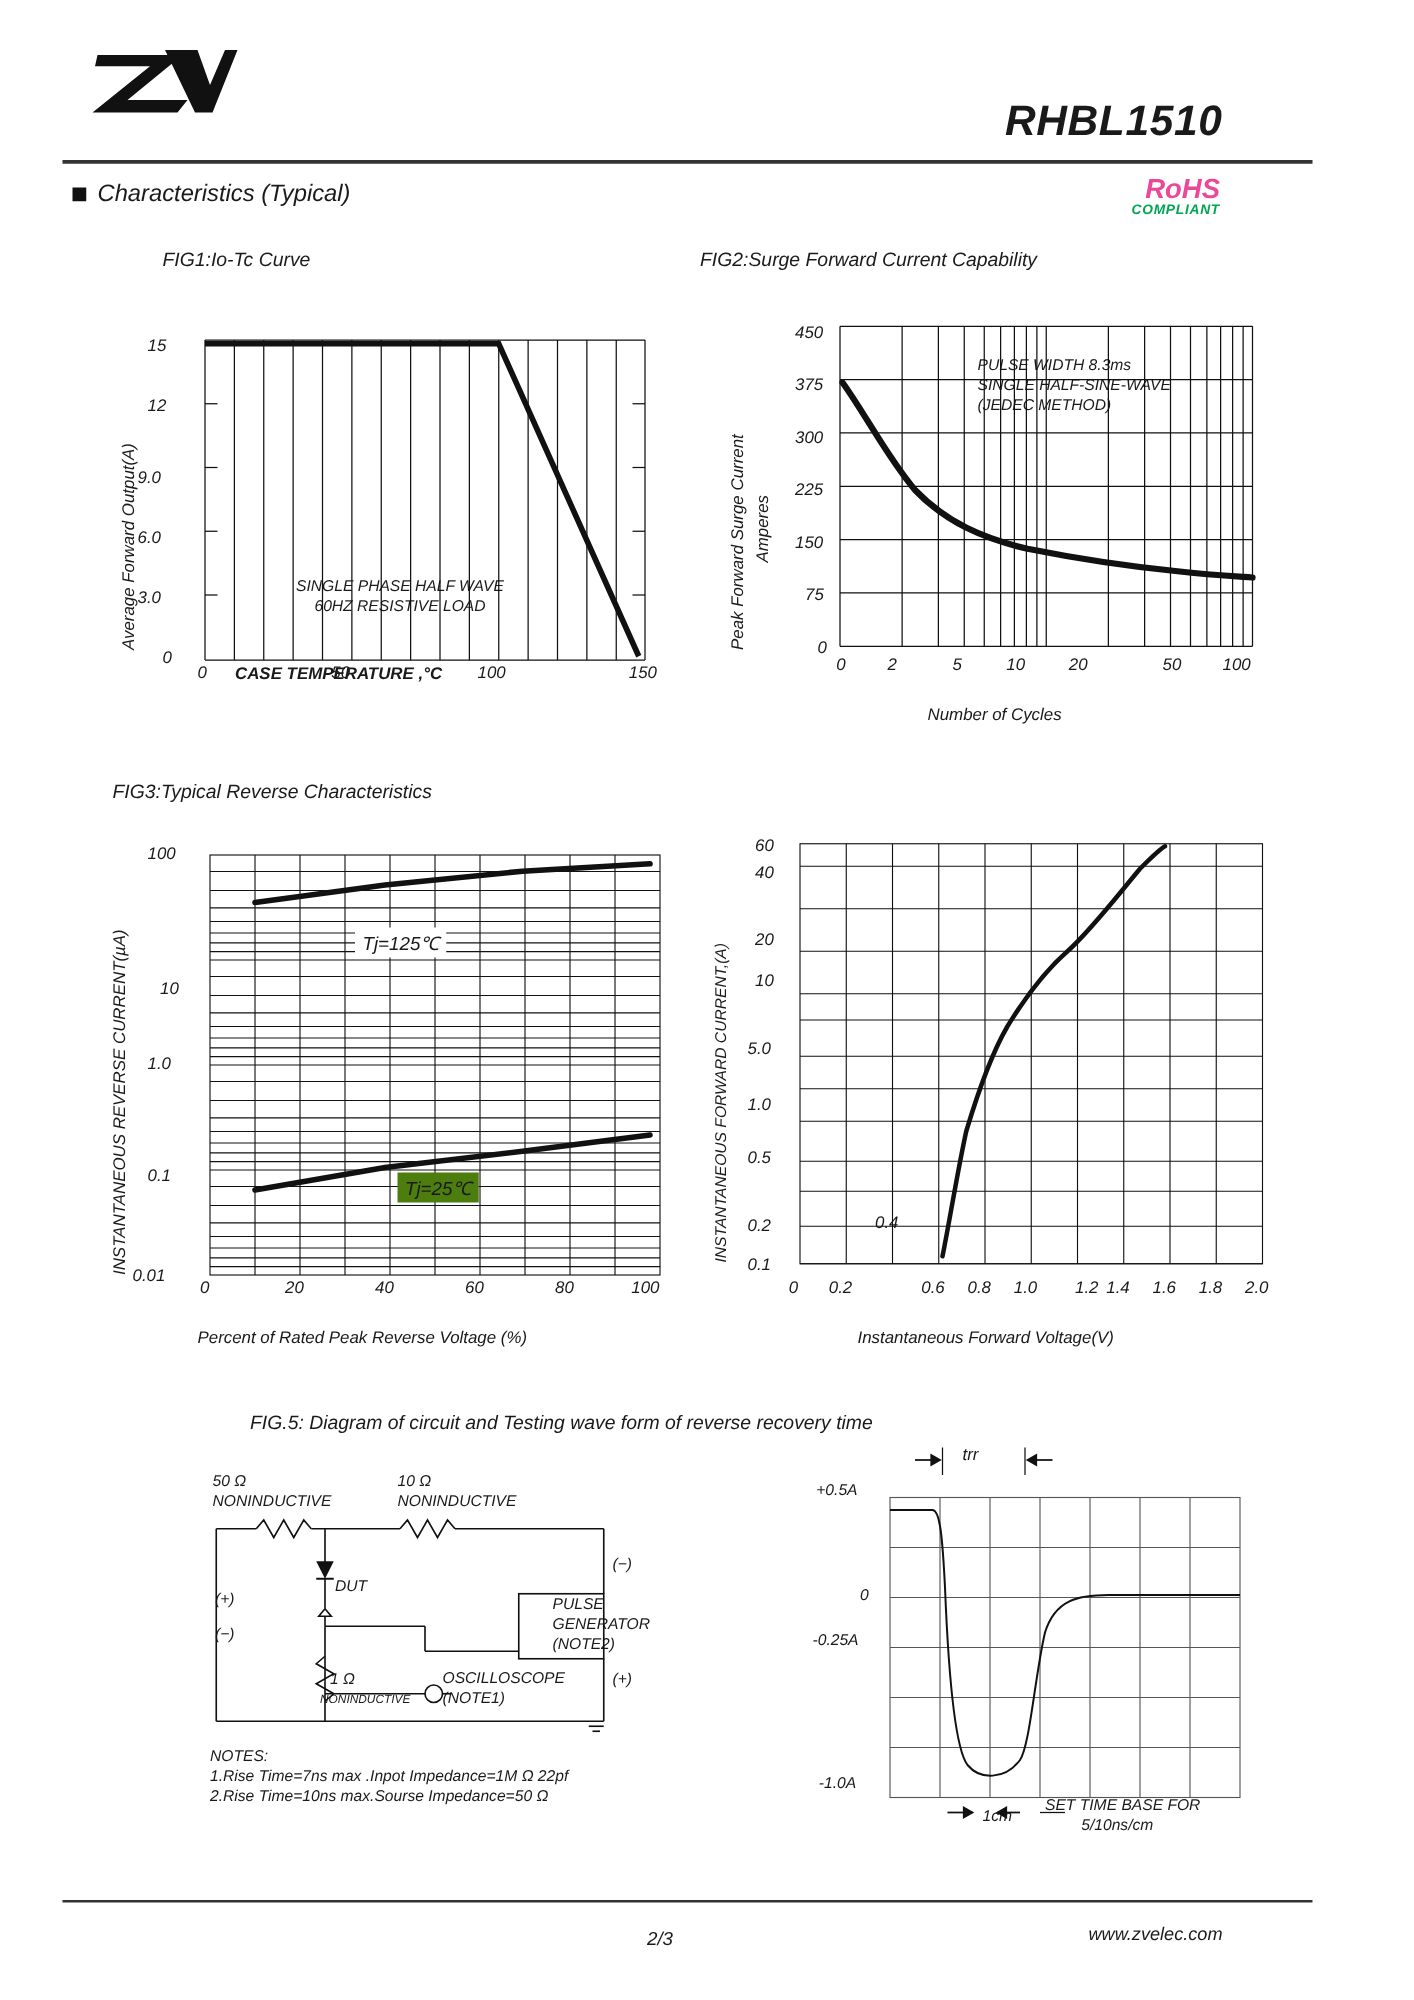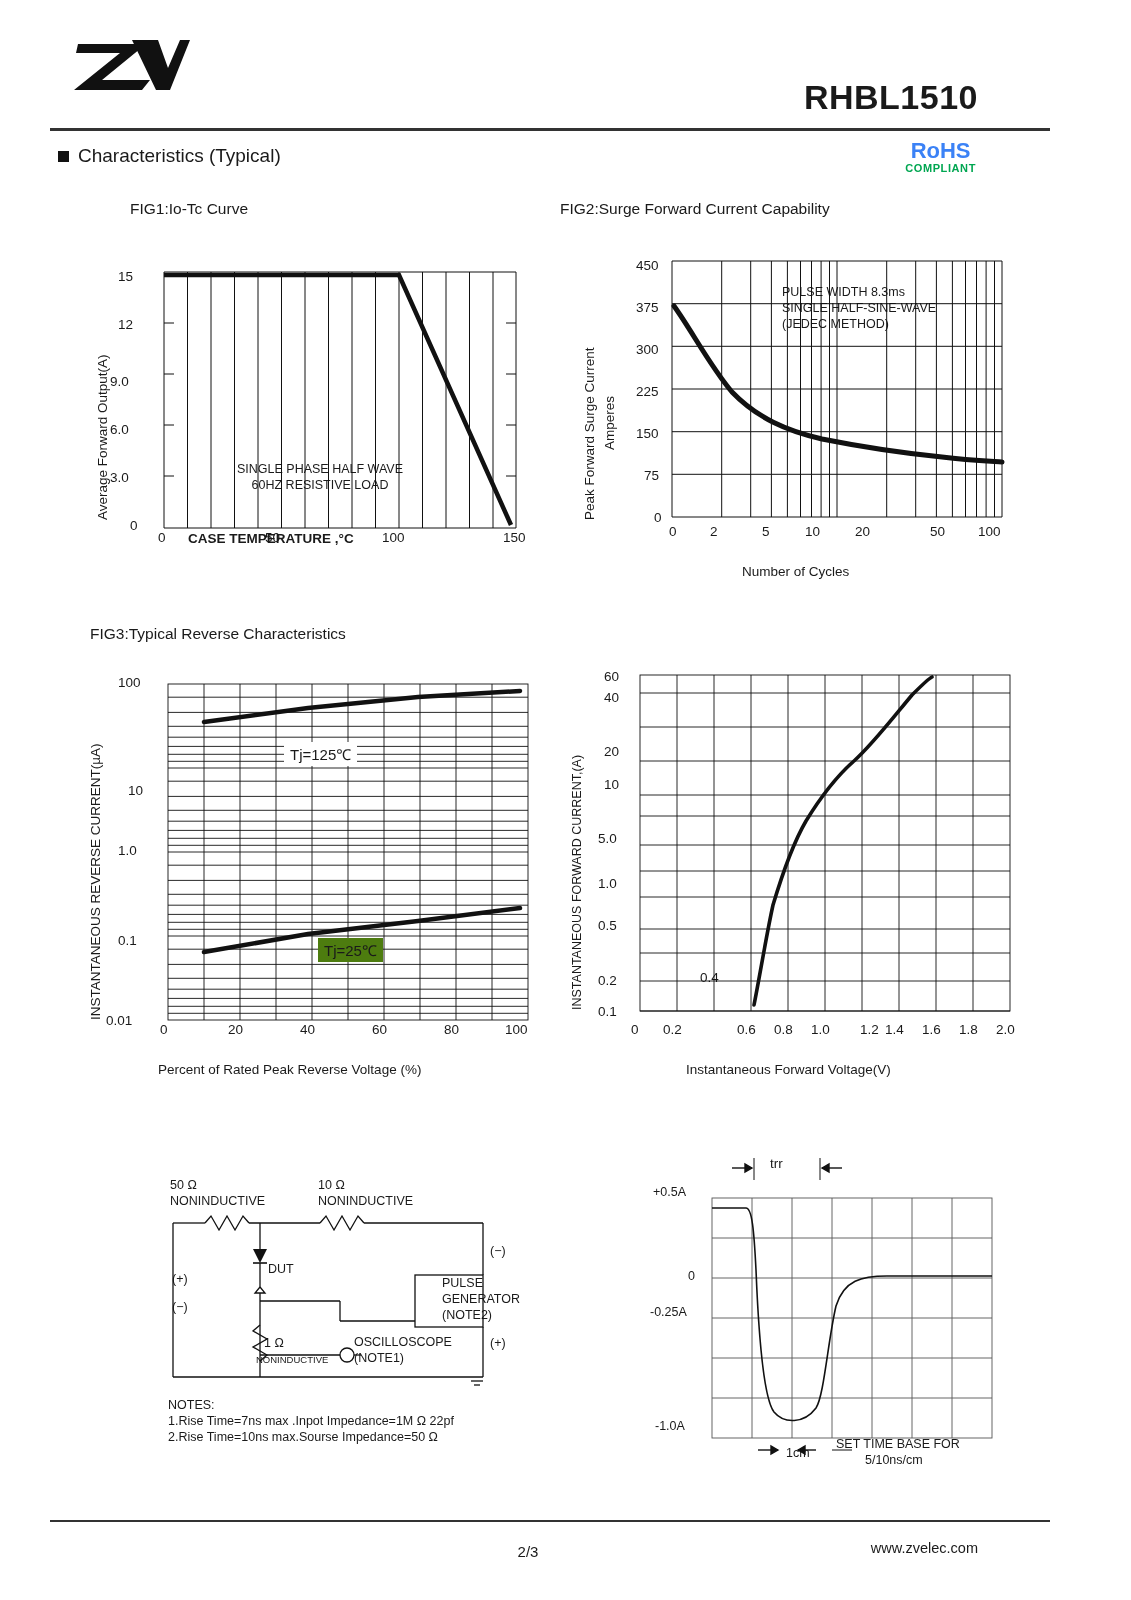--- a/index.html
+++ b/index.html
@@ -4,34 +4,34 @@
 <style>
   * { box-sizing: border-box; }
   html, body { margin:0; padding:0; }
   body {
     width:1131px; height:1600px;
     font-family:"Liberation Sans", sans-serif;
     color:#1a1a1a;
     background:#ffffff;
     position:relative;
   }
-  .page { position:relative; width:1056px; height:1600px; }
+  .page { position:relative; width:1056px; height:1600px;font-style:italic; }
 
   
   .logo { position:absolute; left:72px; top:38px; width:120px; height:56px; }
   .part-no {
     position:absolute; right:78px; top:78px;
     font-size:34px; font-weight:bold; letter-spacing:0.5px;
     font-family:"Liberation Sans", sans-serif;
   }
   .hrule-top { position:absolute; left:50px; top:128px; width:1000px; height:3px; background:#333; }
   .sec-title { position:absolute; left:58px; top:145px; font-size:19px; }
   .sec-title .sq { display:inline-block; width:11px; height:11px; background:#111; margin-right:9px; vertical-align:middle; }
   .rohs { position:absolute; right:80px; top:140px; text-align:center; }
-  .rohs .r1 { color:#3b82f6; font-weight:bold; font-size:22px; line-height:22px; }
+  .rohs .r1 { color:#ec4899; font-weight:bold; font-size:22px; line-height:22px;text-align:right; }
   .rohs .r2 { color:#00a651; font-weight:bold; font-size:11px; letter-spacing:0.6px; }
 
   
   .figtitle { position:absolute; font-size:15.5px; text-align:left; }
   .axlabel  { position:absolute; font-size:13.5px; }
   .axlabel.bold { font-weight:bold; }
   .vert { transform-origin:0 0; }
   .ticklab { position:absolute; font-size:13.5px; }
   .note { position:absolute; font-size:12.5px; line-height:15px; }
   svg { display:block; overflow:visible; }
@@ -318,20 +318,21 @@
       <line x1="0" y1="254" x2="370" y2="254"></line>
       <line x1="0" y1="278" x2="370" y2="278"></line>
       <line x1="0" y1="306" x2="370" y2="306"></line>
       <line x1="0" y1="336" x2="370" y2="336"></line>
     </g>
 
     <path d="M114,330 C120,300 126,262 133,230 C142,200 152,170 166,146 C182,120 198,100 214,86 C232,70 252,44 272,20 C282,10 288,4 292,2" fill="none" stroke="#111" stroke-width="3.6" stroke-linecap="round"></path>
   </svg>
   </div>
 
+  <div class="figtitle" style="left:200px; top:1130px; width:740px;">FIG.5: Diagram of circuit and Testing wave form of reverse recovery time</div>
 
   <div class="note" style="left:170px; top:1178px;">50 Ω</div>
   <div class="note" style="left:170px; top:1194px;">NONINDUCTIVE</div>
   <div class="note" style="left:318px; top:1178px;">10 Ω</div>
   <div class="note" style="left:318px; top:1194px;">NONINDUCTIVE</div>
 
   <div class="note" style="left:268px; top:1262px;">DUT</div>
   <div class="note" style="left:172px; top:1272px;">(+)</div>
   <div class="note" style="left:172px; top:1300px;">(−)</div>
   <div class="note" style="left:490px; top:1244px;">(−)</div>

